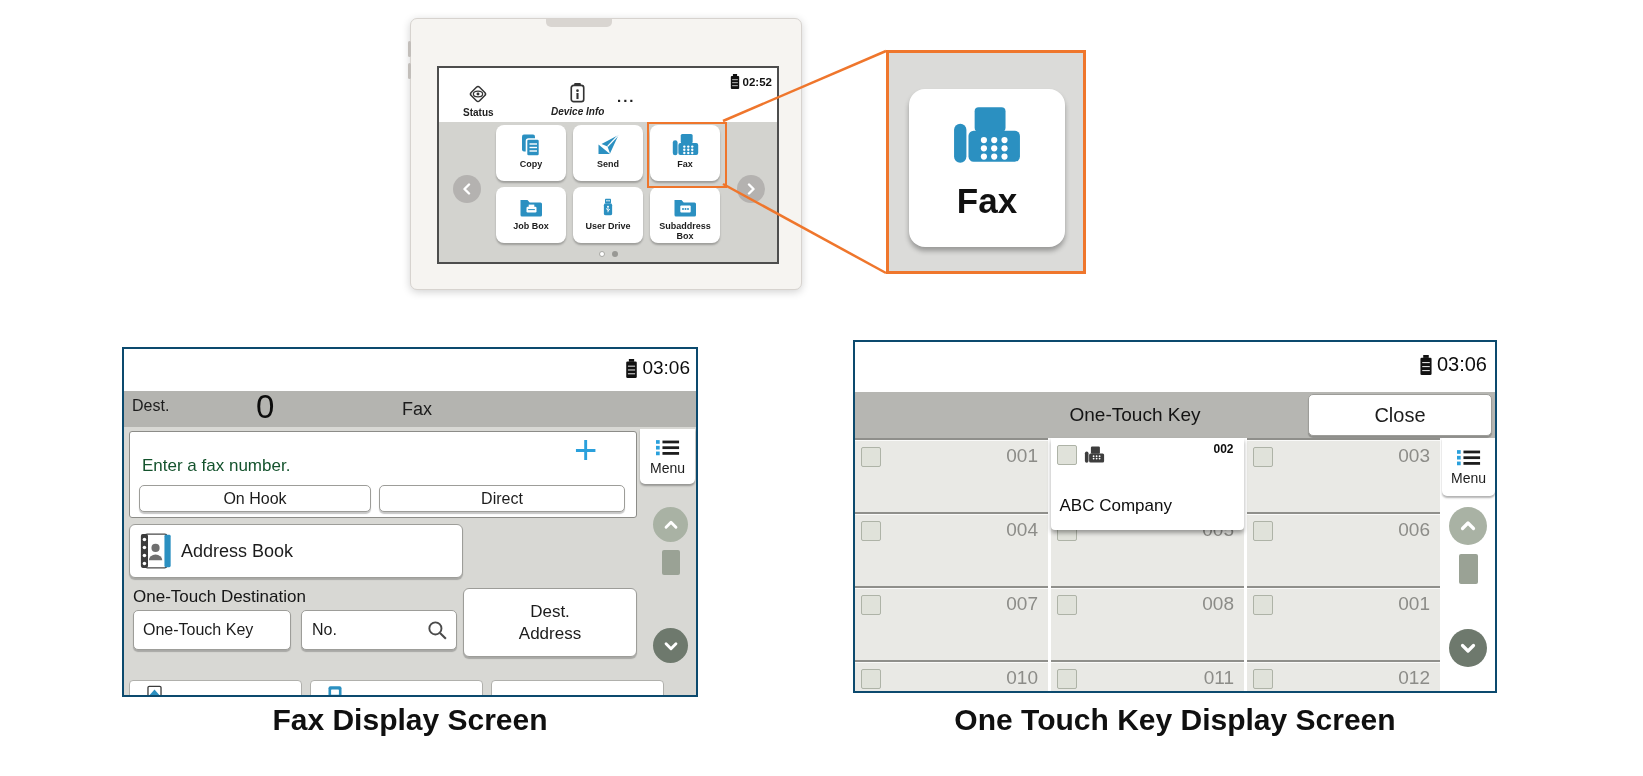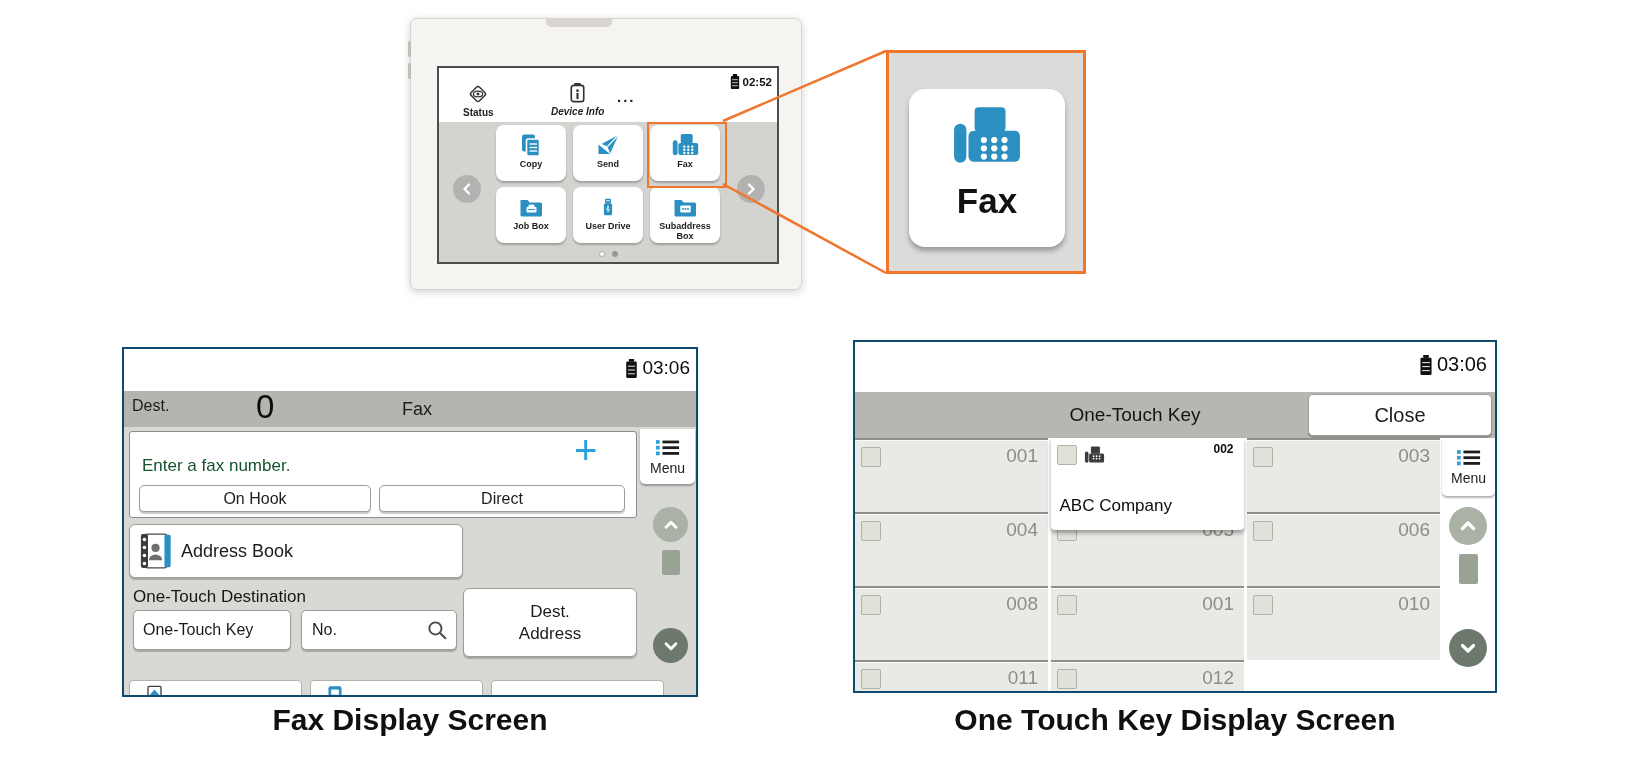--- a/index.html
+++ b/index.html
@@ -431,20 +431,24 @@
         <div class="kcell">
           <span class="kcheck"></span>
           <span class="knum">005</span>
         </div>
         <div class="kcell">
           <span class="kcheck"></span>
           <span class="knum">006</span>
         </div>
         <div class="kcell">
           <span class="kcheck"></span>
+          <span class="knum">007</span>
+        </div>
+        <div class="kcell">
+          <span class="kcheck"></span>
           <span class="knum">008</span>
         </div>
         <div class="kcell">
           <span class="kcheck"></span>
           <span class="knum">001</span>
         </div>
         <div class="kcell">
           <span class="kcheck"></span>
           <span class="knum">010</span>
         </div>

